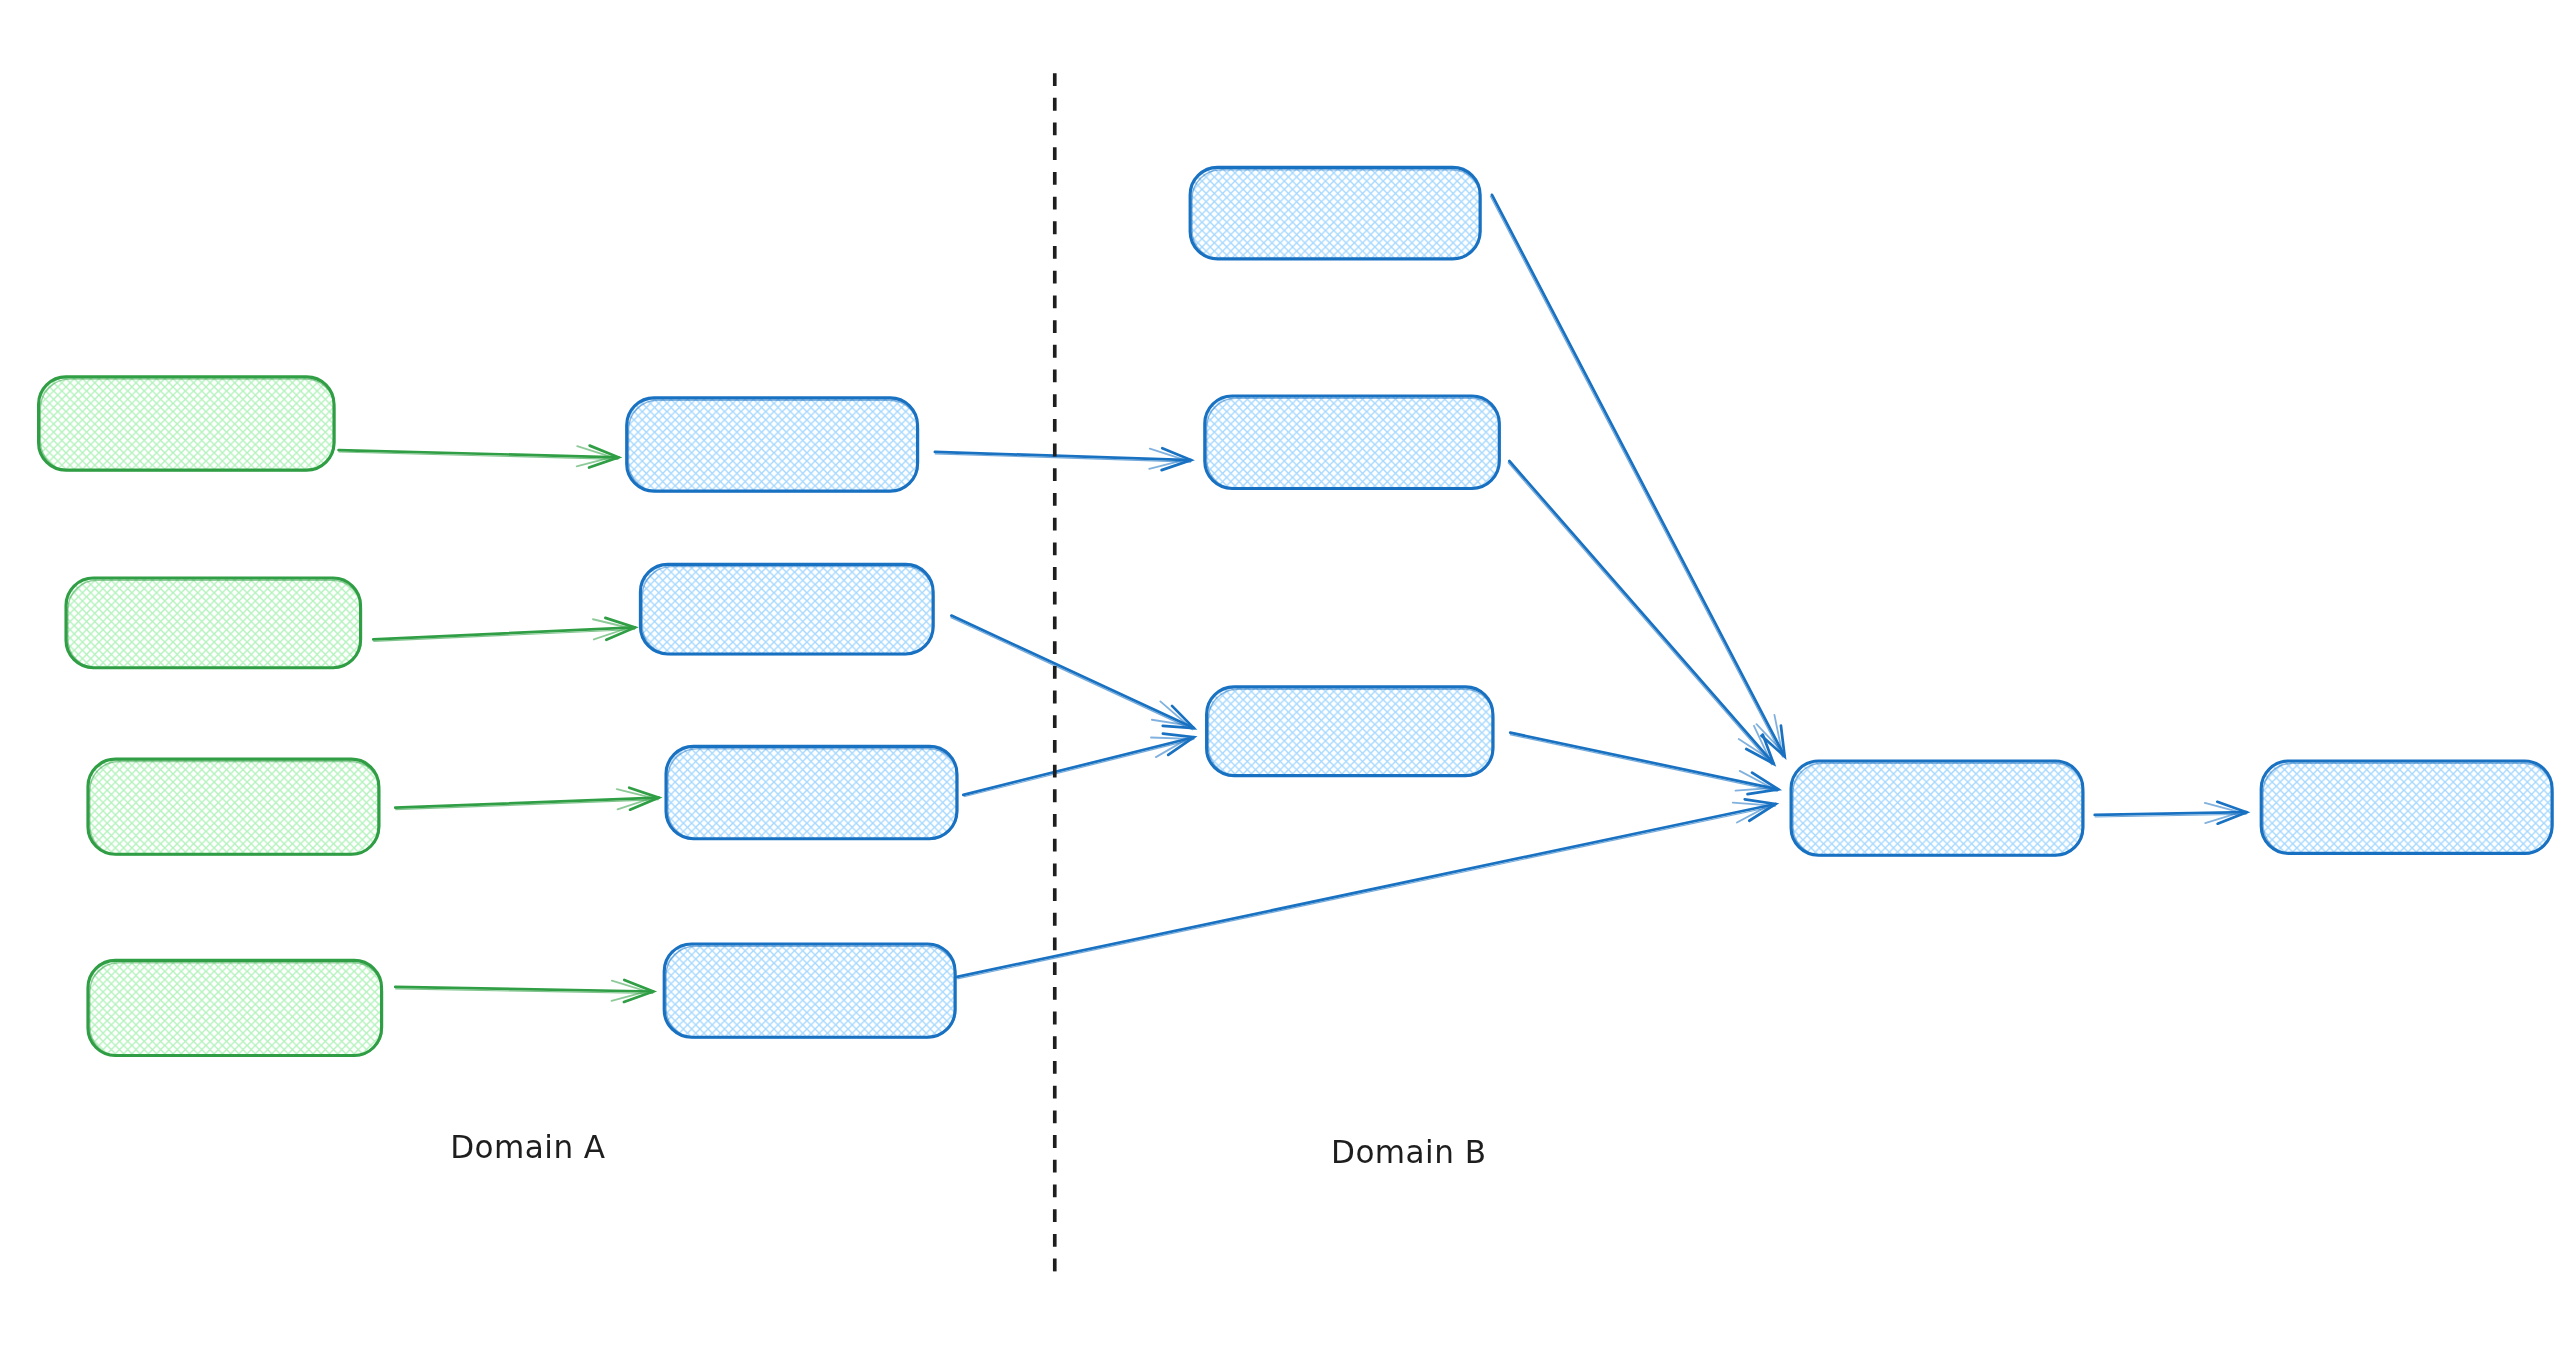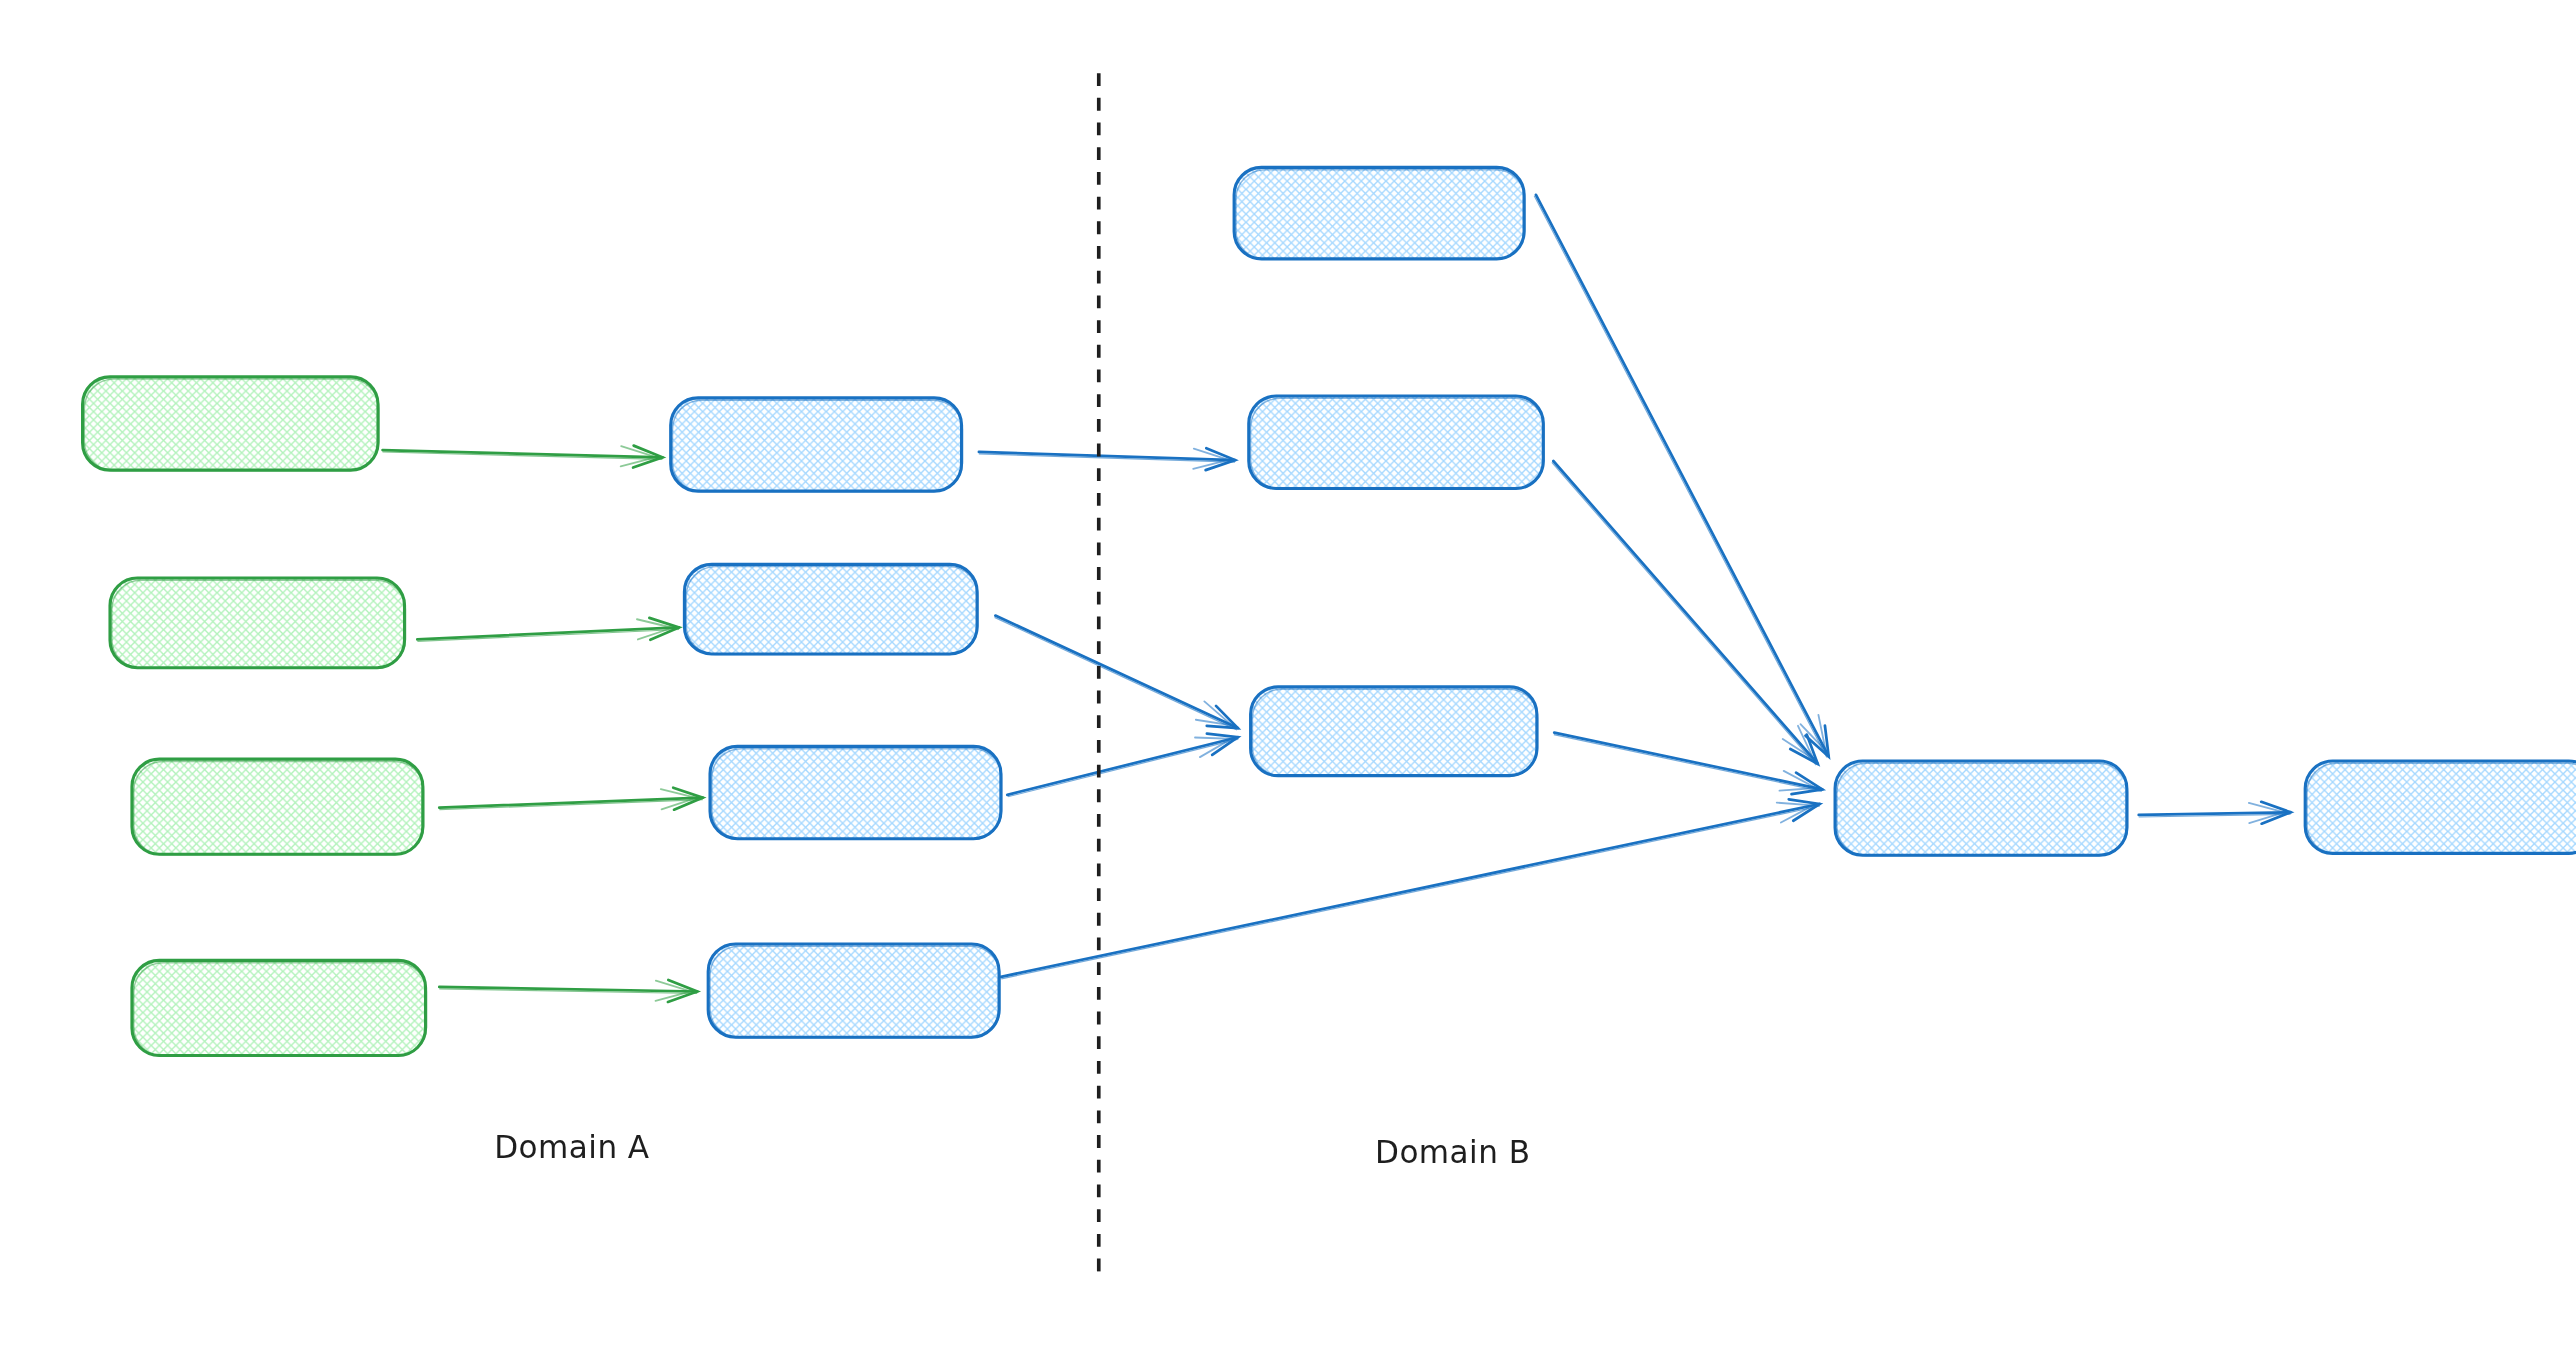--- a/index.html
+++ b/index.html
@@ -1,17 +1,17 @@
 <!DOCTYPE html>
 <html style="font-size:14.6px"><head>
 <meta charset="utf-8">
 <style>
   html,body{margin:0;padding:0;background:#ffffff;}
   body{width:2576px;height:1372px;overflow:hidden;font-family:"DejaVu Sans",sans-serif;}
-  .canvas{position:relative;width:2220px;height:1372px;background:#ffffff;padding-left:44px;}
+  .canvas{position:relative;width:2220px;height:1372px;background:#ffffff;}
   svg{display:block;}
   .domain-label{
     font-family:"DejaVu Sans",sans-serif;
     font-size:34px;
     letter-spacing:0.5px;
     fill:#1e1e1e;
     text-anchor:middle;
   }
 </style>
 </head>

